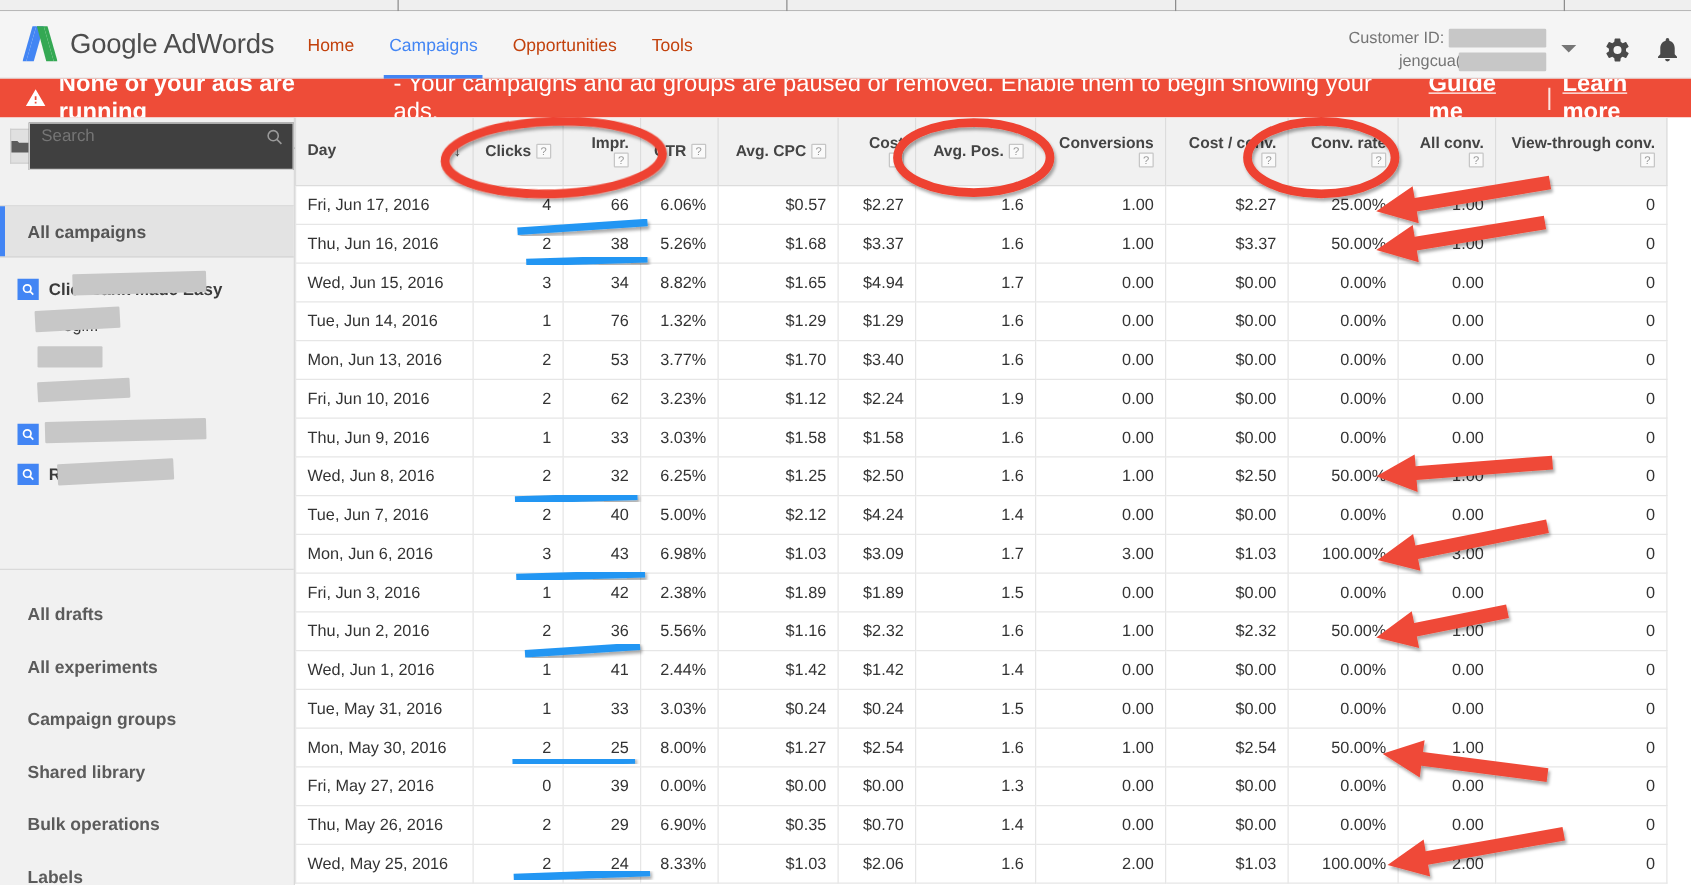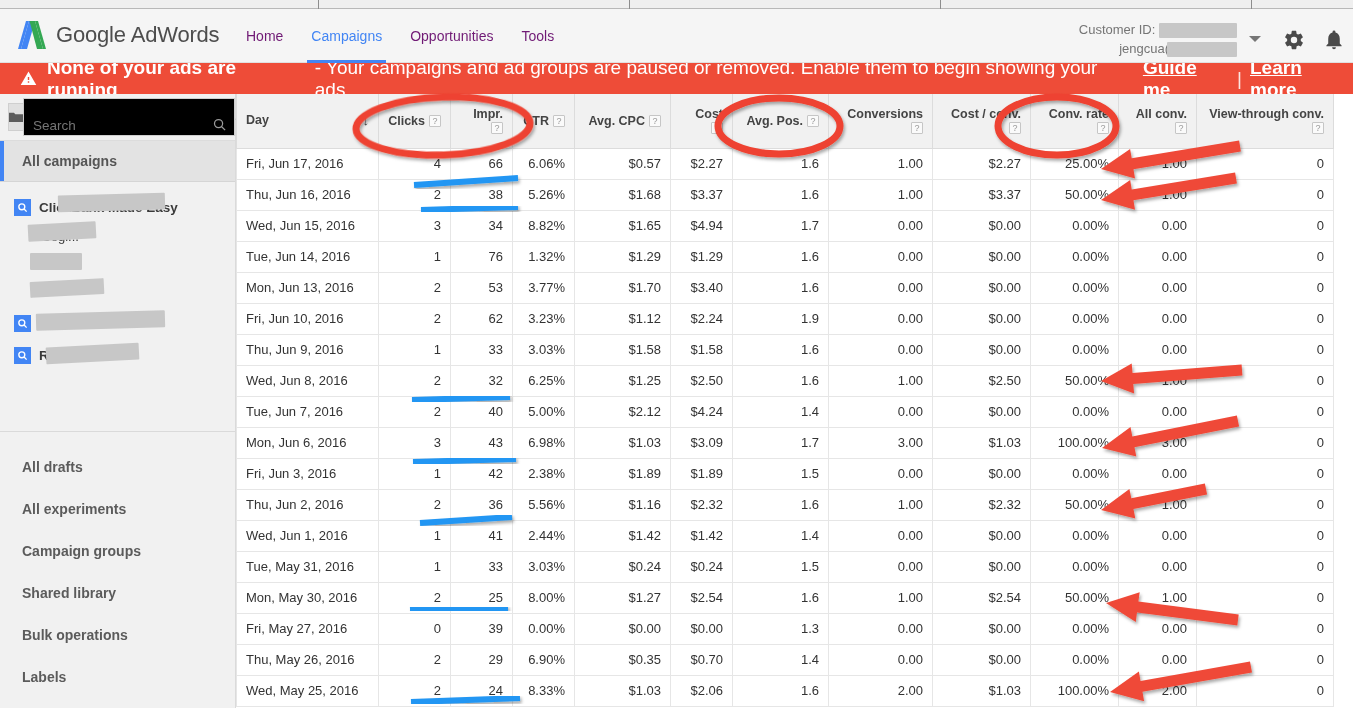--- a/index.html
+++ b/index.html
@@ -25,21 +25,21 @@
     position: absolute; top: 9px; left: 0; width: 1353px; height: 54px;
     background: #f5f5f5; border-bottom: 1px solid #e0e0e0;
   }
   .brand { position: absolute; left: 18px; top: 11px; display: flex; align-items: center; }
   .brand-logo { width: 28px; height: 30px; margin-right: 10px; }
   .brand-text { font-size: 22px; color: #4d4d4d; letter-spacing: -0.2px; white-space: nowrap; }
   .brand-text .b2 { margin-left: 5px; }
 
   .navlinks { position: absolute; left: 232px; top: 0; height: 54px; display: flex; align-items: center; }
   .navlink {
-    font-size: 14px; color: #701a75; padding: 0 14px; height: 54px;
+    font-size: 14px; color: #c2410c; padding: 0 14px; height: 54px;
     display: flex; align-items: center; cursor: pointer; position: relative;
     white-space: nowrap;
   }
   .navlink.active { color: #4285f4; }
   .navlink.active::after {
     content: ""; position: absolute; left: 10px; right: 10px; bottom: 0;
     height: 3px; background: #4285f4;
   }
 
   .acct { position: absolute; right: 116px; top: 11px; text-align: right; }
@@ -71,33 +71,33 @@
   .sidebar {
     position: absolute; top: 94px; left: 0; width: 236px; height: 614px;
     background: #f1f1f1; border-right: 1px solid #dadada;
   }
   .search-row { height: 46px; display: flex; align-items: center; padding: 0 8px; }
   .folder-btn {
     width: 28px; height: 28px; background: #e0e0e0; border: 1px solid #cfcfcf; border-right: none;
     display: flex; align-items: center; justify-content: center; cursor: pointer;
   }
   .search-box {
-    flex: 1; height: 28px; background: #000000; border: 1px solid #cfcfcf;
-    display: flex; align-items: flex-start; padding: 18px 7px; cursor: text;
+    flex: 1; height: 28px; background: #404040; border: 1px solid #cfcfcf;
+    display: flex; align-items: flex-end; padding: 18px 7px; cursor: text;
   }
   .search-box input {
     flex: 1; border: none; outline: none; font-size: 13.5px; color: #9a9a9a;
     font-family: "Liberation Sans", sans-serif; background: transparent;
   }
   .collapse-btn { width: 26px; text-align: center; color: #8a8a8a; font-size: 15px; cursor: pointer; }
 
   .allcamp {
     position: relative; height: 42px; display: flex; align-items: center;
     background: #e3e3e3; border-top: 1px solid #dcdcdc; border-bottom: 1px solid #d5d5d5;
-    padding-left: 22px; font-size: 14px; font-weight: bold; color: #555; cursor: pointer;
+    padding-left: 22px; font-size: 14px; font-weight: bold; color: #555; cursor: pointer; margin-top: 24px;
   }
   .allcamp::before { content: ""; position: absolute; left: 0; top: 0; bottom: 0; width: 4px; background: #4285f4; }
 
   .camplist { padding-top: 6px; height: 250px; position: relative; border-bottom: 1px solid #dadada; }
   .camp-row { display: flex; align-items: center; height: 30px; padding-left: 14px; position: relative; cursor: pointer; }
   .camp-ico {
     width: 17px; height: 17px; background: #4285f4; display: flex;
     align-items: center; justify-content: center; margin-right: 8px; flex: none;
   }
   .camp-name { font-size: 13.5px; color: #3a3a3a; font-weight: bold; white-space: nowrap; }

